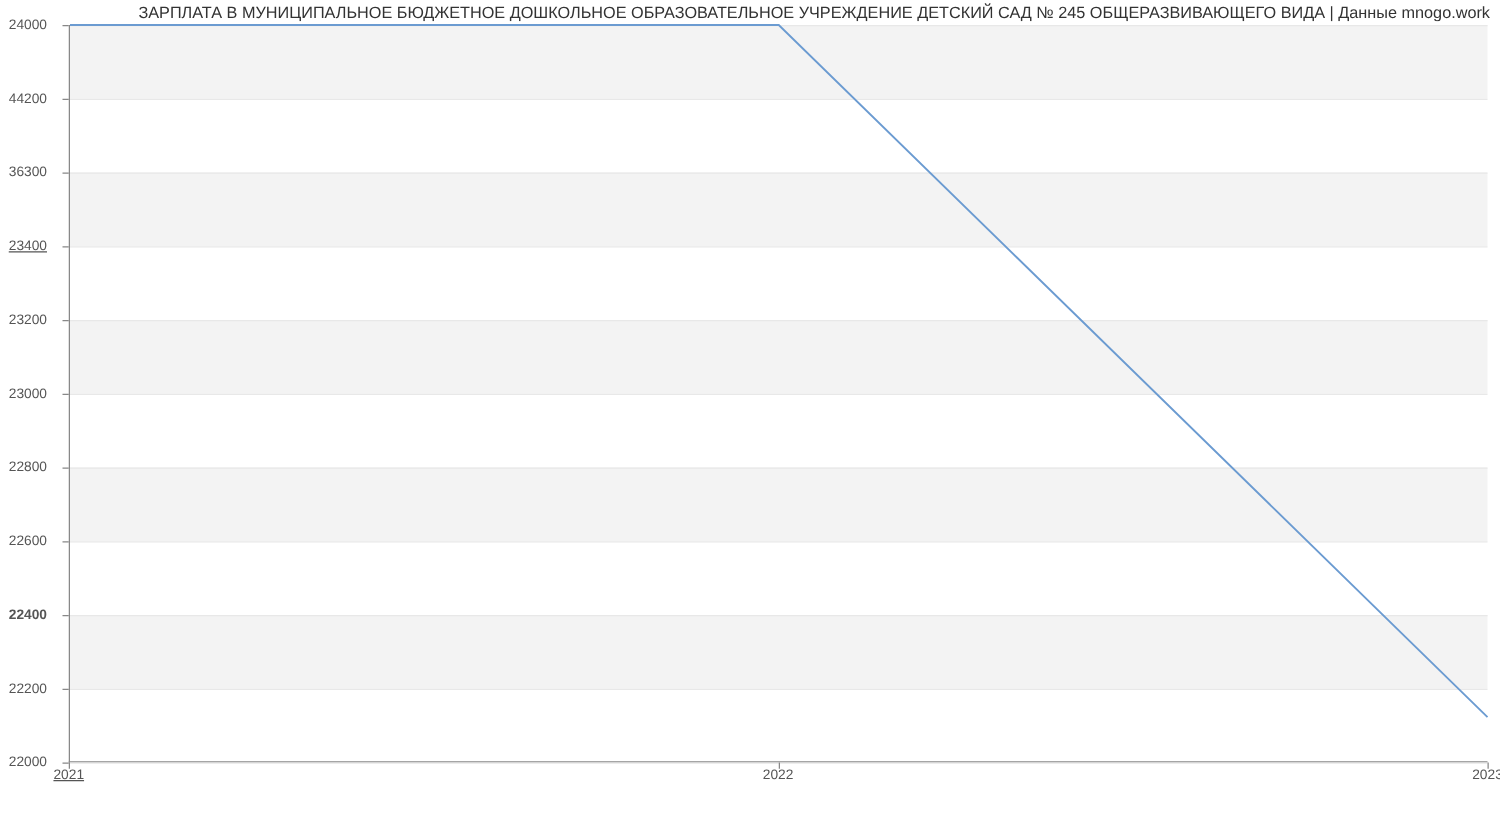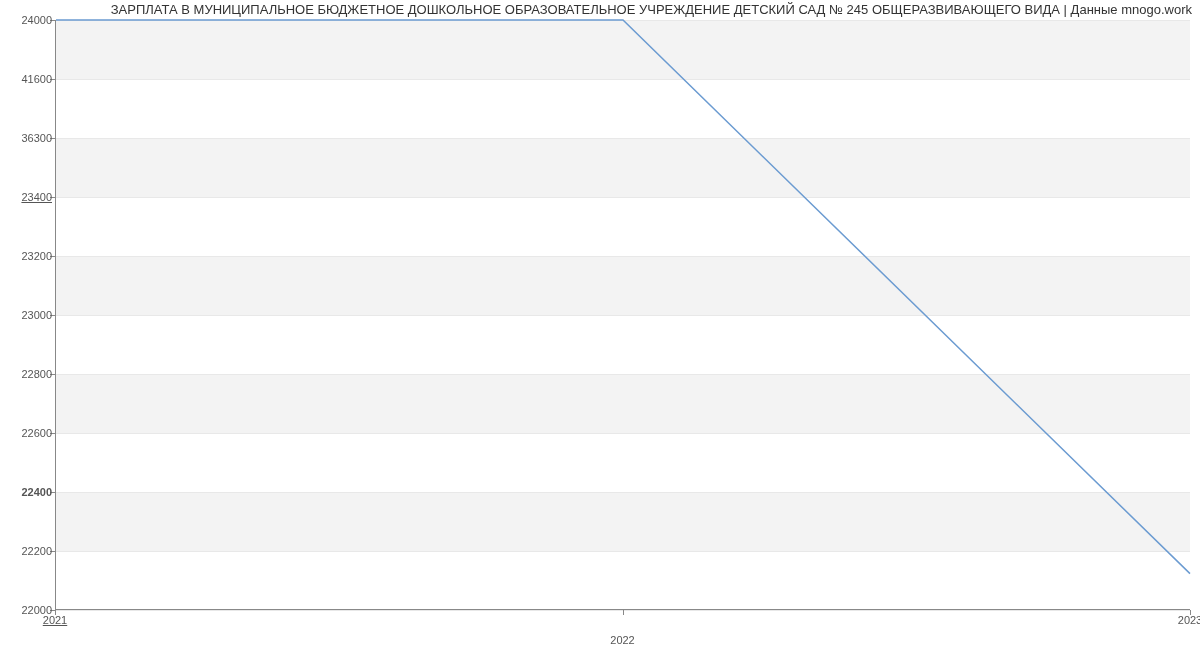--- a/index.html
+++ b/index.html
@@ -48,21 +48,21 @@
     position: absolute;
     left: 0;
     width: 100%;
     height: 1px;
     background: #e8e8e8;
   }
   .y-tick {
     position: absolute;
     right: 1148px;
     width: 45px;
-    text-align: right;
+    text-align: left;
     font-size: 11px;
     color: #555;
     transform: translateY(-50%);
   }
   .x-tick {
     position: absolute;
     top: 614px;
     font-size: 11px;
     color: #555;
     transform: translateX(-50%);
@@ -135,22 +135,22 @@
     <div class="y-tick" style="top: 374px;">22800</div>
     <div class="tick-mark-y" style="top: 315px;"></div>
     <div class="y-tick" style="top: 315px;">23000</div>
     <div class="tick-mark-y" style="top: 256px;"></div>
     <div class="y-tick" style="top: 256px;">23200</div>
     <div class="tick-mark-y" style="top: 197px;"></div>
     <div class="y-tick" style="top: 197px; text-decoration: underline;">23400</div>
     <div class="tick-mark-y" style="top: 138px;"></div>
     <div class="y-tick" style="top: 138px;">36300</div>
     <div class="tick-mark-y" style="top: 79px;"></div>
-    <div class="y-tick" style="top: 79px;">41600</div>
+    <div class="y-tick" style="top: 79px;">44200</div>
     <div class="tick-mark-y" style="top: 20px;"></div>
     <div class="y-tick" style="top: 20px;">24000</div>
     <div class="tick-mark-x" style="left: 55px;"></div>
     <div class="x-tick" style="left: 55px; text-decoration: underline;">2021</div>
     <div class="tick-mark-x" style="left: 622.5px;"></div>
-    <div class="x-tick" style="left: 622.5px; margin-top: 20px;">2022</div>
+    <div class="x-tick" style="left: 622.5px;">2022</div>
     <div class="tick-mark-x" style="left: 1190px;"></div>
     <div class="x-tick" style="left: 1190px;">2023</div>
   </div>
 
 </body></html>

